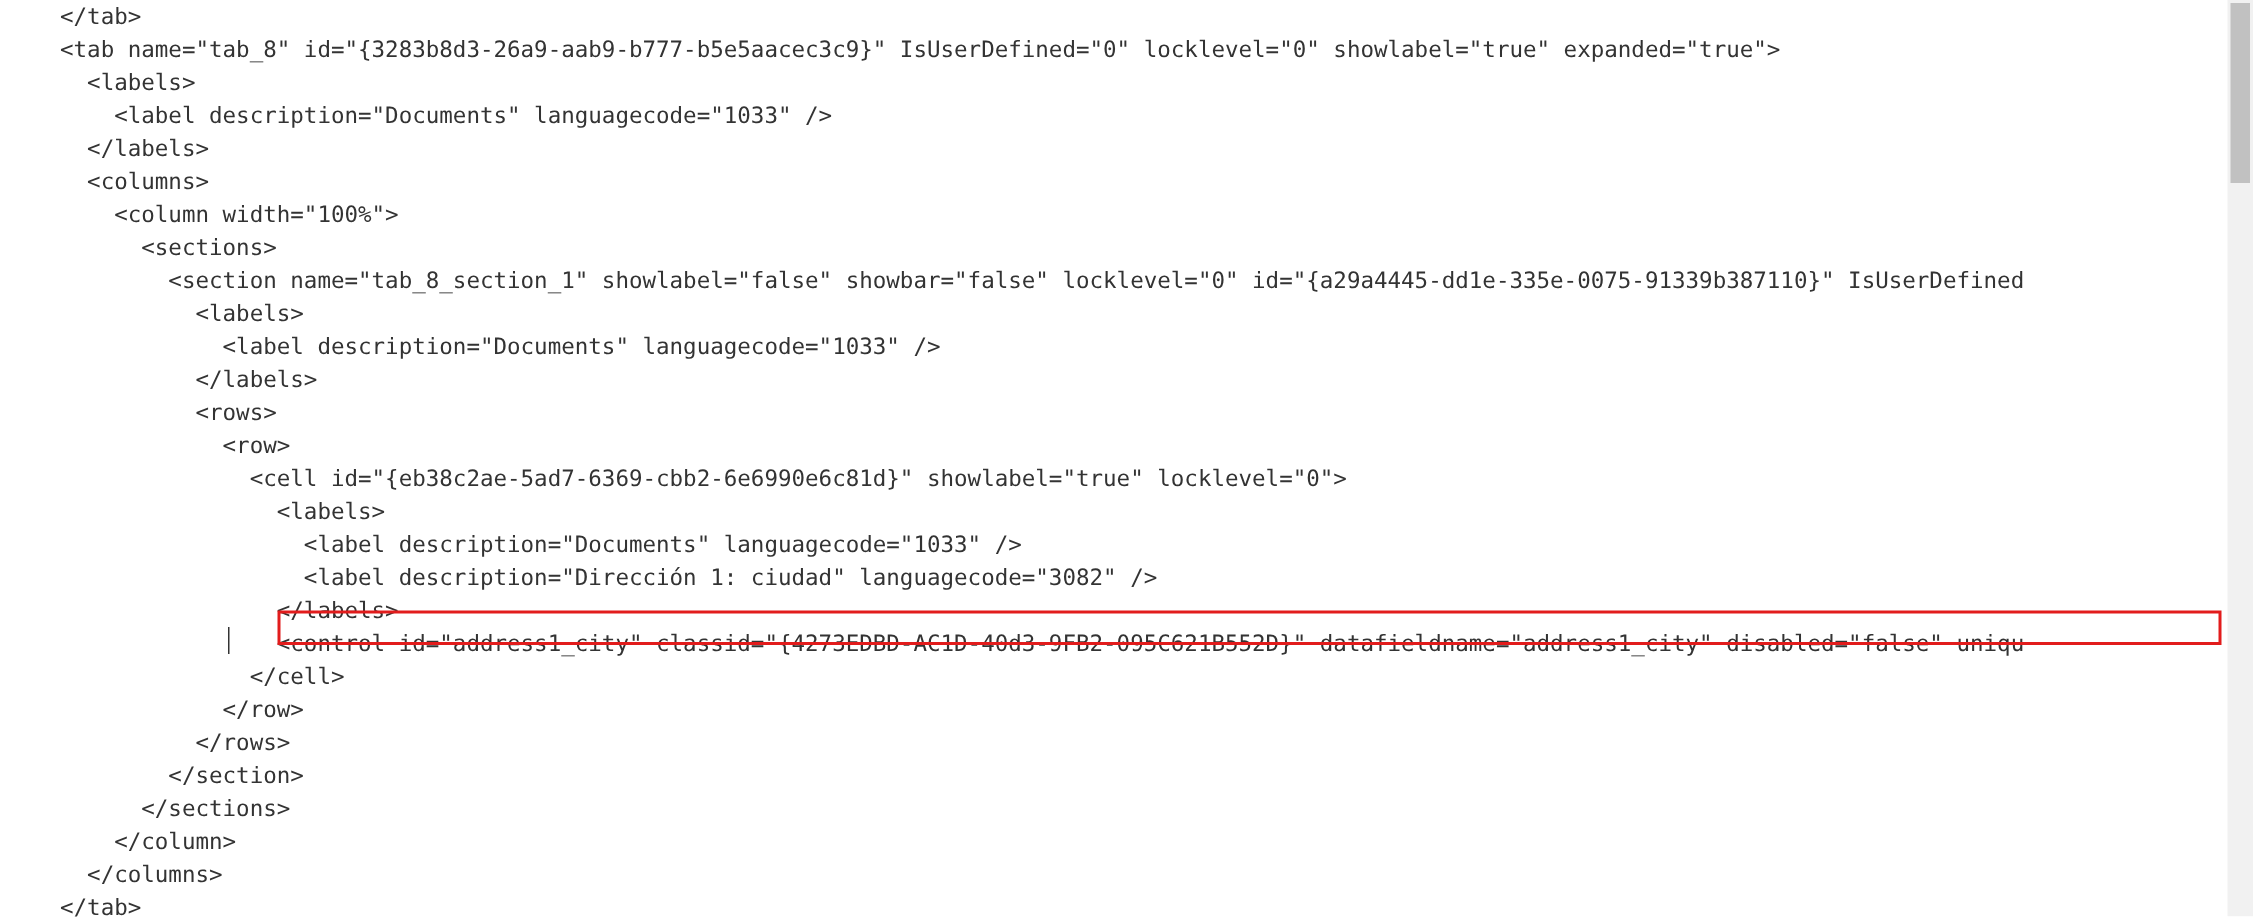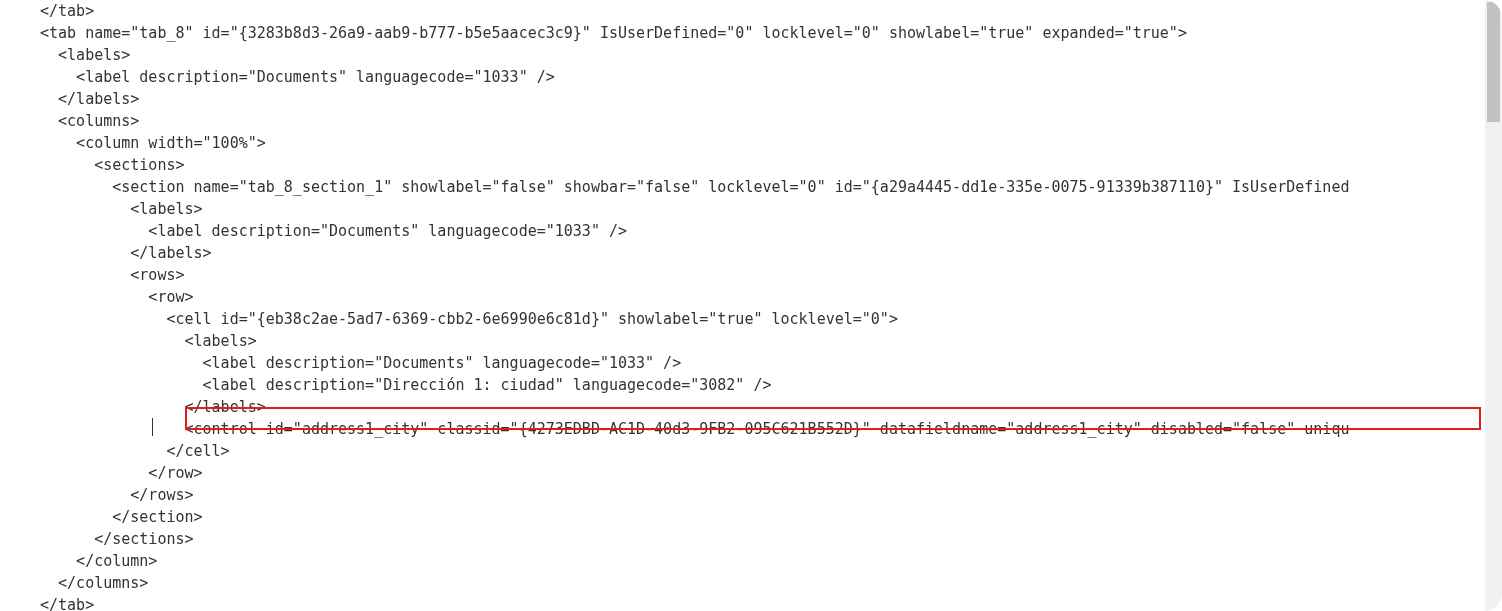--- a/index.html
+++ b/index.html
@@ -10,21 +10,20 @@
     font-size: 15px;
     line-height: 22px;
     color: #333333;
     overflow: hidden;
   }
   .viewport {
     position: relative;
     width: 1502px;
     height: 611px;
     overflow: hidden;
-    border-radius: 18px;
   }
   pre.code {
     margin: 0;
     padding: 0 0 0 40px;
     white-space: pre;
     position: relative;
   }
   .line {
     height: 22px;
   }

